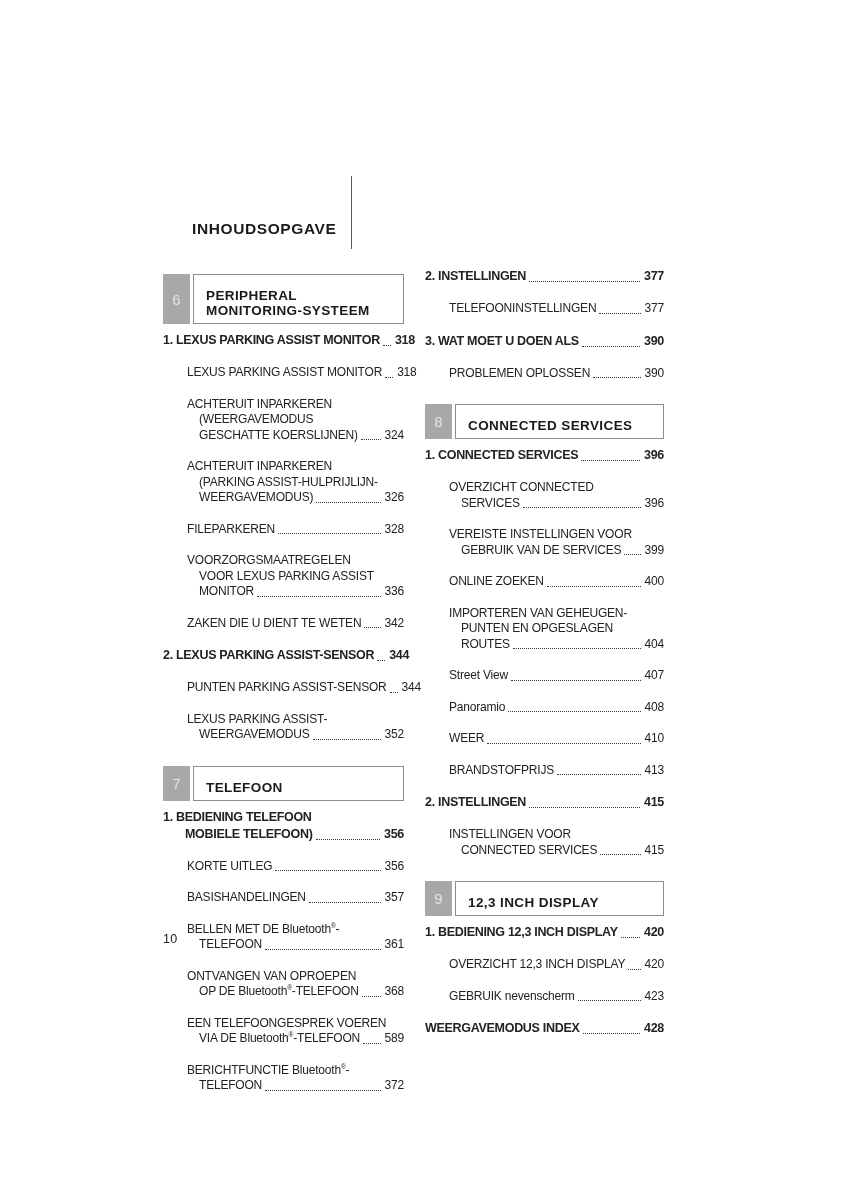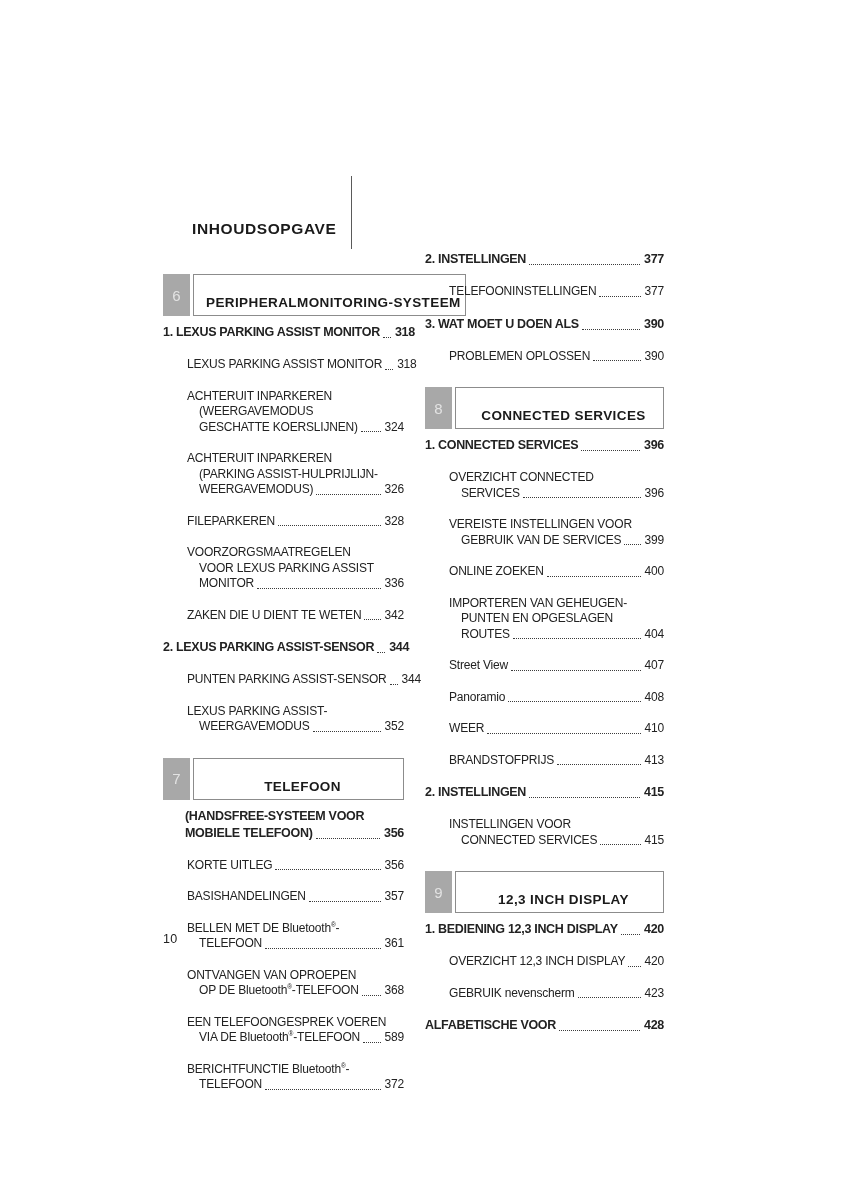--- a/index.html
+++ b/index.html
@@ -12,33 +12,33 @@
   .page-title {
     position:absolute; left:192px; top:212px;
     font-size:15.5px; font-weight:700; letter-spacing:0.6px; color:#1a1a1a;margin-top:8px;
   }
   .divider-v {
     position:absolute; left:351px; top:176px; width:1px; height:73px;
     background:#5a5a5a;
   }
   .col { position:absolute; }
   .col-left  { left:163px; top:274px; width:241px; }
-  .col-right { left:425px; top:251px; width:239px; }
+  .col-right { left:425px; top:268px; width:239px; }
   .col > :first-child { margin-top:0 !important; }
 
   
   .section-header { display:flex; align-items:stretch; margin:23px 0 8px; }
   .badge {
     width:27px; flex:0 0 27px; background:#a8a8a8; color:#e3e3e3;
     display:flex; align-items:center; justify-content:center;
     font-size:15px; font-weight:400; margin-right:3px;
   }
   .title-box {
     flex:1; border:1px solid #8c8c8c; background:#fff;
-    padding:20px 4px 5px 12px; display:flex; flex-direction:row; justify-content:center;
+    padding:13px 4px 5px 12px; display:flex; flex-direction:column; justify-content:center;
   }
   .title-line {
     font-size:13.5px; font-weight:700; letter-spacing:0.4px;
     line-height:15px; color:#1a1a1a; white-space:nowrap;
   }
 
   
   .entry { color:#222; }
   .entry .line { white-space:nowrap; }
   .entry.main { font-size:12.5px; font-weight:700; letter-spacing:-0.3px; line-height:17px; margin:6px 0 4px; }
@@ -151,21 +151,21 @@
           <span class="pagenum">352</span>
         </div>
       </div>
       <div class="section-header">
         <span class="badge">7</span>
         <div class="title-box">
           <div class="title-line">TELEFOON</div>
         </div>
       </div>
       <div class="entry main">
-        <div class="line cont">(HANDSFREE-SYSTEEM VOOR</div>
+        <div class="line">1. BEDIENING TELEFOON</div>
         <div class="line cont last">
           <span class="text">MOBIELE TELEFOON)</span>
           <span class="dots"></span>
           <span class="pagenum">356</span>
         </div>
       </div>
       <div class="entry sub">
         <div class="line last">
           <span class="text">KORTE UITLEG</span>
           <span class="dots"></span>
@@ -351,20 +351,20 @@
       </div>
       <div class="entry sub">
         <div class="line last">
           <span class="text">GEBRUIK nevenscherm</span>
           <span class="dots"></span>
           <span class="pagenum">423</span>
         </div>
       </div>
       <div class="entry main">
         <div class="line last">
-          <span class="text">ALFABETISCHE VOOR</span>
+          <span class="text">WEERGAVEMODUS INDEX</span>
           <span class="dots"></span>
           <span class="pagenum">428</span>
         </div>
       </div>
     </div>
   <div class="footer-num">10</div>
 </div>
 
 </body></html>

